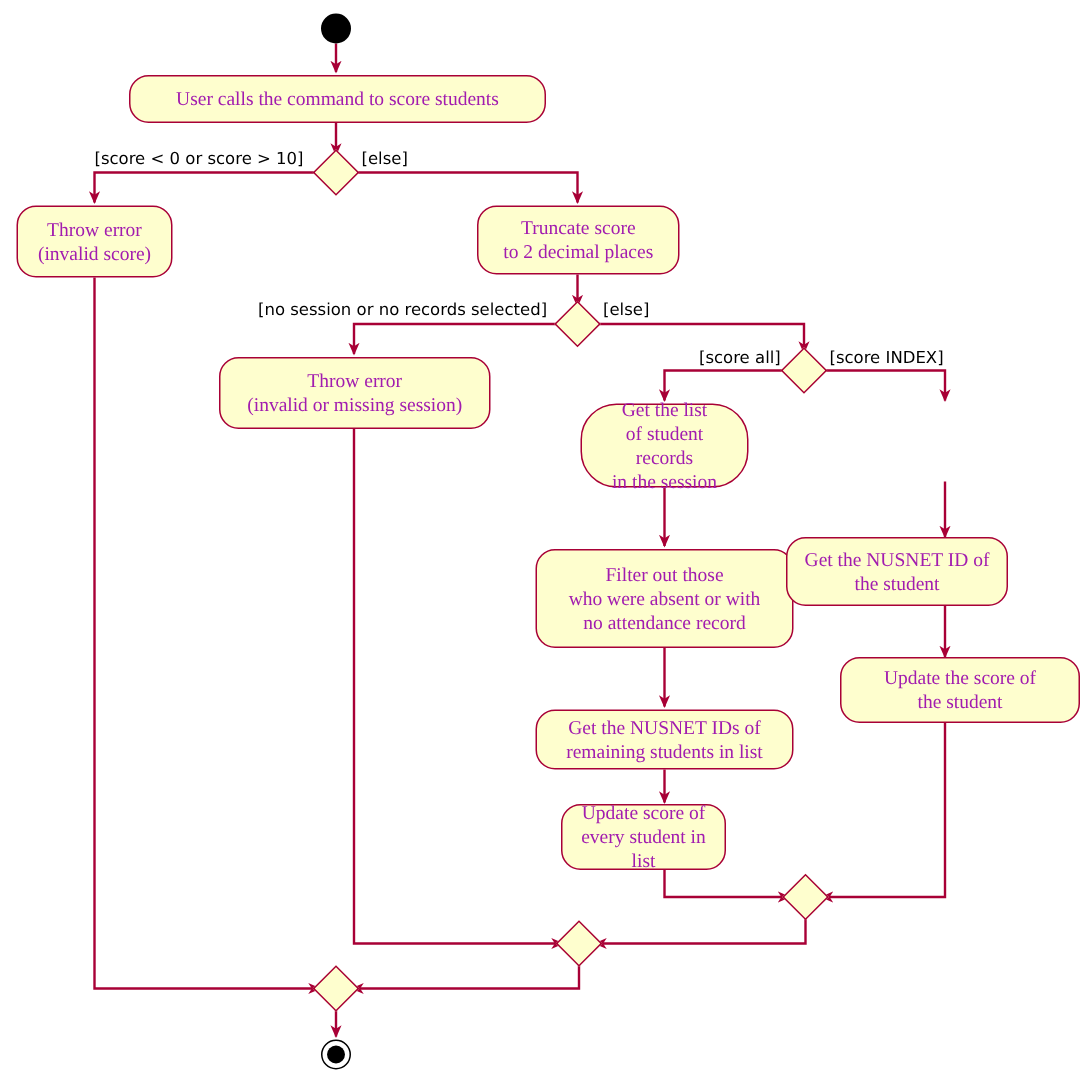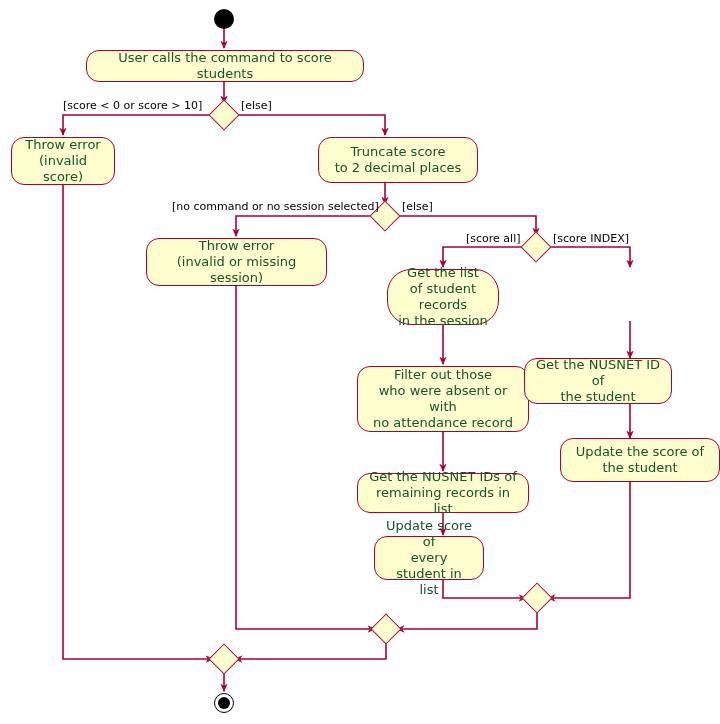--- a/index.html
+++ b/index.html
@@ -23,29 +23,30 @@
     top: 0;
     width: 720px;
     height: 724px;
   }
   .node {
     position: absolute;
     box-sizing: border-box;
     background: #fefece;
     border: 1.5px solid #a80036;
     border-radius: 13px;
-    color: #14532d;
+    color: #a21caf;
     font-size: 13px;
     line-height: 16px;
     text-align: center;
     display: flex;
     align-items: center;
     justify-content: center;
     white-space: pre-line;
     padding: 2px 10px;
+    font-family: Liberation Serif, serif;
   }
   .diamond {
     position: absolute;
     width: 22px;
     height: 22px;
     background: #fefece;
     border: 1.5px solid #a80036;
     transform: rotate(45deg);
     box-sizing: border-box;
   }
@@ -141,25 +142,25 @@
 
   <div class="node" style="left:86px; top:50px; width:278px; height:32px;">User calls the command to score students</div>
 
   <div class="diamond" style="left:213px; top:104px;"></div>
   <div class="guard" style="left:63px; top:99px;">[score &lt; 0 or score &gt; 10]</div>
   <div class="guard" style="left:241px; top:99px;">[else]</div>
 
   <div class="node" style="left:11px; top:137px; width:104px; height:48px;">Throw error
 (invalid score)</div>
 
-  <div class="node" style="left:318px; top:137px; width:160px; height:46px;">Truncate score
+  <div class="node" style="left:318px; top:137px; width:135px; height:46px;">Truncate score
 to 2 decimal places</div>
 
   <div class="diamond" style="left:374px; top:205px;"></div>
-  <div class="guard" style="left:172px; top:200px;">[no command or no session selected]</div>
+  <div class="guard" style="left:172px; top:200px;">[no session or no records selected]</div>
   <div class="guard" style="left:402px; top:200px;">[else]</div>
 
   <div class="node" style="left:146px; top:238px; width:181px; height:48px;">Throw error
 (invalid or missing session)</div>
 
   <div class="diamond" style="left:525px; top:236px;"></div>
   <div class="guard" style="left:466px; top:232px;">[score all]</div>
   <div class="guard" style="left:553px; top:232px;">[score INDEX]</div>
 
   <div class="node" style="left:387px; top:269px; width:112px; height:56px;border-radius:24px;">Get the list
@@ -168,21 +169,21 @@
 
 
   <div class="node" style="left:357px; top:366px; width:172px; height:66px;">Filter out those
 who were absent or with
 no attendance record</div>
 
   <div class="node" style="left:524px; top:358px; width:148px; height:46px;">Get the NUSNET ID of
 the student</div>
 
   <div class="node" style="left:357px; top:473px; width:172px; height:40px;">Get the NUSNET IDs of
-remaining records in list</div>
+remaining students in list</div>
 
   <div class="node" style="left:560px; top:438px; width:160px; height:44px;">Update the score of
 the student</div>
 
   <div class="node" style="left:374px; top:536px; width:110px; height:44px;">Update score of
 every student in list</div>
 
   <div class="diamond" style="left:526px; top:587px;"></div>
   <div class="diamond" style="left:375px; top:618px;"></div>
   <div class="diamond" style="left:213px; top:648px;"></div>

